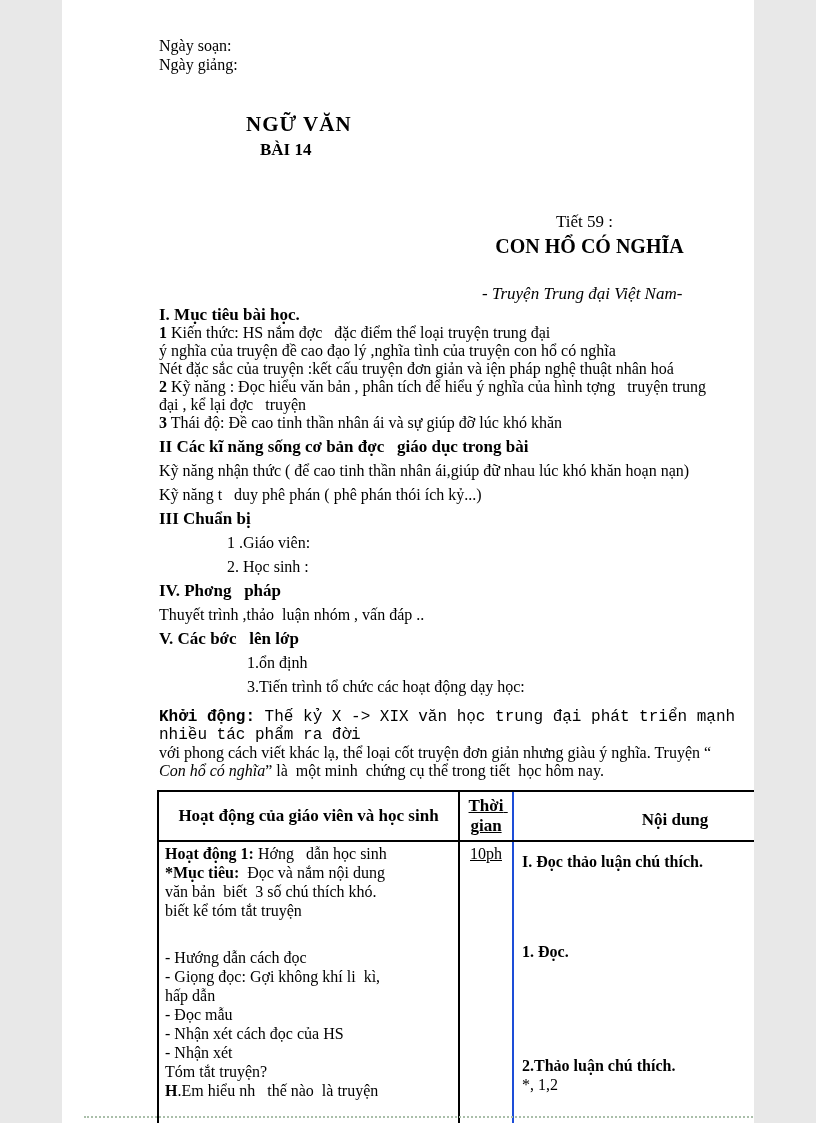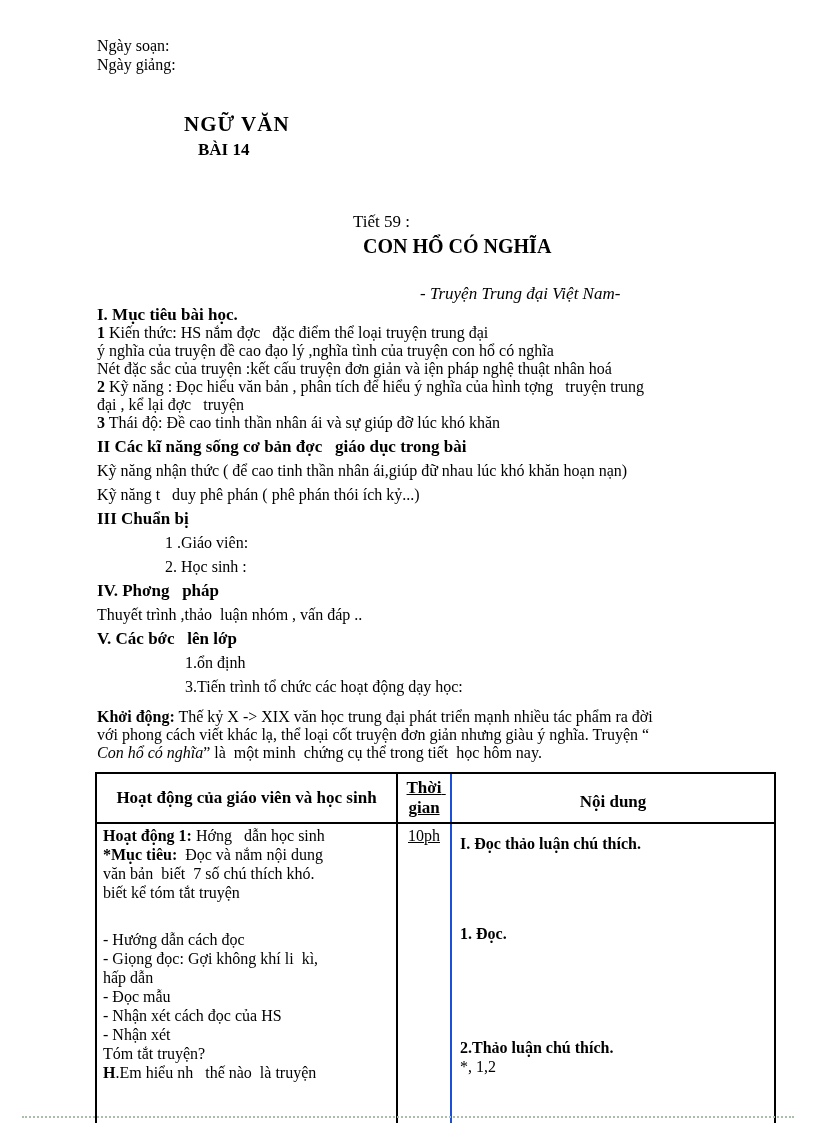--- a/index.html
+++ b/index.html
@@ -1,44 +1,44 @@
 <!DOCTYPE html>
 <html><head>
 <meta charset="utf-8">
 <style>
   html,body{margin:0;padding:0;background:#e8e8e8;}
   .page{
     position:relative;
-    width:816px;height:1123px;
+    width:692px;height:1123px;
     margin:0 auto;
     background:#ffffff;
     color:#000;
     font-family:"Liberation Serif","DejaVu Serif",serif;
     font-size:16px;
     overflow:hidden;
     box-sizing:border-box;
     padding-top:36px;
   }
   .meta-line{margin-left:97px;line-height:19px;white-space:pre-wrap;}
   .title-row1{margin:14px 0 0 168px;line-height:24px;white-space:pre-wrap;}
   .title-subject{font-size:21px;font-weight:bold;letter-spacing:1px;}
   .title-bai{font-size:17px;font-weight:bold;margin-left:14px;text-align:center;}
-  .title-row2{margin:0 0 0 337px;line-height:24px;white-space:pre-wrap;}
+  .title-row2{margin:0 0 0 337px;line-height:24px;white-space:pre-wrap;text-align:center;}
   .title-tiet{font-size:17px;}
   .title-name{font-size:20px;font-weight:bold;margin-left:10px;}
   .title-row3{margin:0 16px 0 420px;line-height:20px;font-style:italic;font-size:17px;white-space:pre-wrap;}
   .body-lines{margin-top:2px;}
   .line{margin-left:97px;line-height:18px;white-space:pre-wrap;}
   .line .bd{font-weight:bold;}
   .line .it{font-style:italic;}
   .hd{font-size:17px;line-height:18px;}
   .ind1{margin-left:165px;}
   .ind2{margin-left:185px;}
   .sp{margin-top:6px;}
-  .sp2{margin-top:12px;}
+  .sp2{margin-top:12px;font-family:Liberation Mono, monospace;}
   .gap{width:100%;}
   
   .gtable{margin:10px 0 0 95px;width:681px;border:2px solid #000;box-sizing:border-box;}
   .trow{display:flex;box-sizing:border-box;}
   .thead{height:50px;border-bottom:2px solid #000;}
   .tbody{height:378px;}
   .tcell{box-sizing:border-box;overflow:hidden;}
   .cc1{width:301px;border-right:2px solid #000;}
   .cc2{width:54px;border-right:2px solid #1d4ed8;text-decoration:underline;}
   .cc3{width:322px;margin-top:8px;}
@@ -96,21 +96,21 @@
   <div class="gtable">
     <div class="trow thead">
       <div class="tcell cc1 hc">Hoạt động của giáo viên và học sinh</div>
       <div class="tcell cc2 hc">Thời gian</div>
       <div class="tcell cc3 hc">Nội dung</div>
     </div>
     <div class="trow tbody">
       <div class="tcell cc1 bc">
           <div class="tline"><span class="bd">Hoạt động 1:</span><span> Hớng   dẫn học sinh</span></div>
           <div class="tline"><span class="bd">*Mục tiêu:</span><span>  Đọc và nắm nội dung</span></div>
-          <div class="tline"><span>văn bản  biết  7 số chú thích khó.</span></div>
+          <div class="tline"><span>văn bản  biết  3 số chú thích khó.</span></div>
           <div class="tline"><span>biết kể tóm tắt truyện</span></div>
           <div class="gap" style="height: 28px;"></div>
           <div class="tline"><span>- Hướng dẫn cách đọc</span></div>
           <div class="tline"><span>- Giọng đọc: Gợi không khí li  kì,</span></div>
           <div class="tline"><span>hấp dẫn</span></div>
           <div class="tline"><span>- Đọc mẫu</span></div>
           <div class="tline"><span>- Nhận xét cách đọc của HS</span></div>
           <div class="tline"><span>- Nhận xét</span></div>
           <div class="tline"><span>Tóm tắt truyện?</span></div>
           <div class="tline"><span class="bd">H</span><span>.Em hiểu nh   thế nào  là truyện</span></div>

